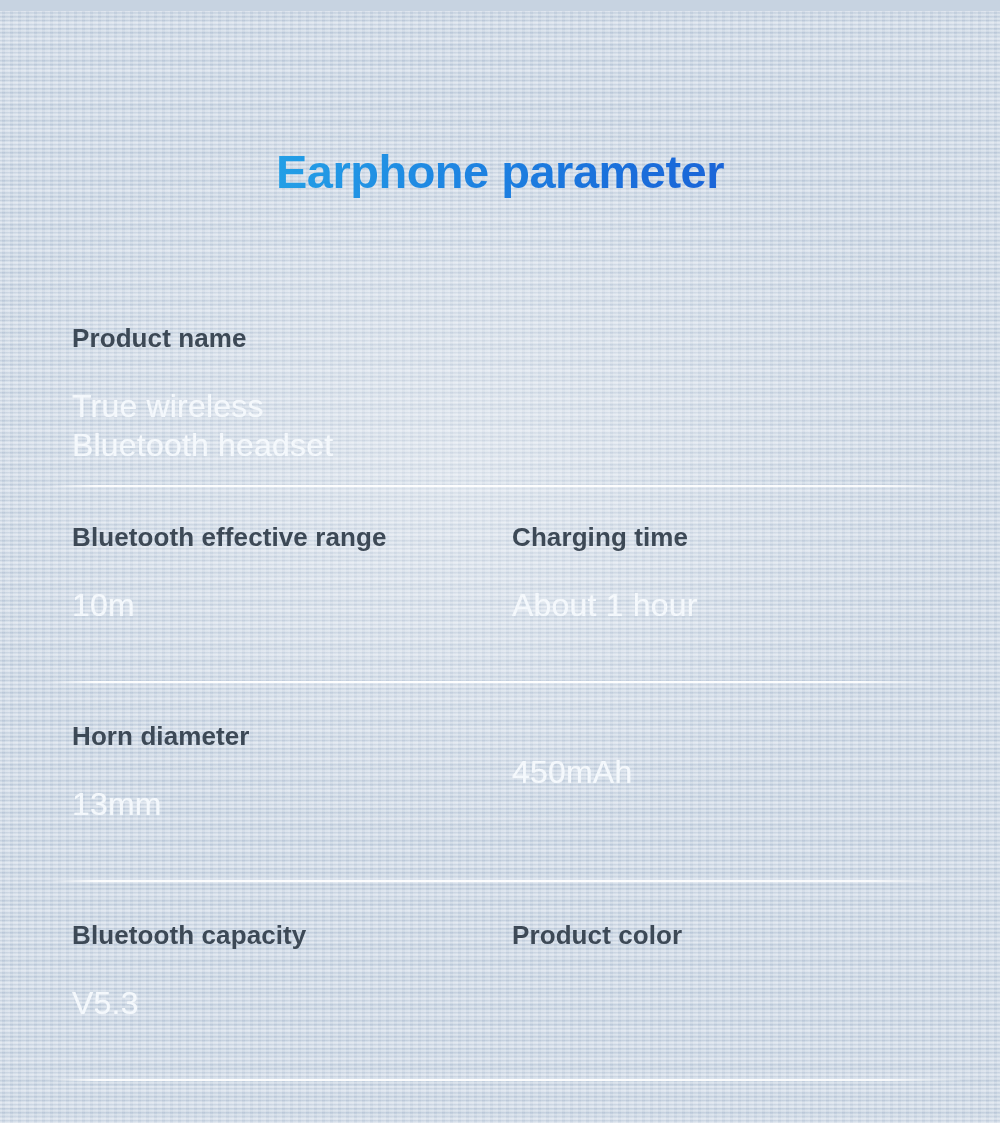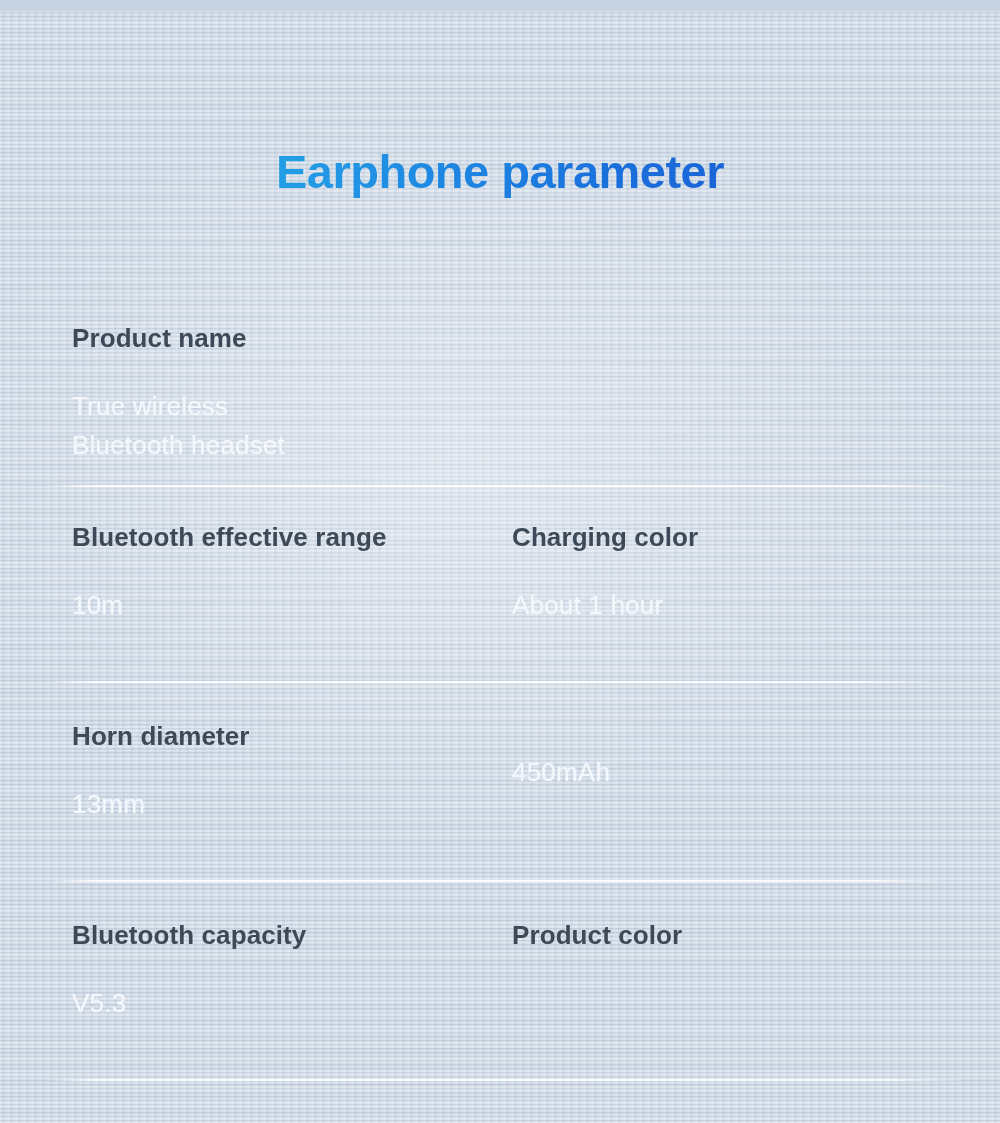--- a/index.html
+++ b/index.html
@@ -145,21 +145,21 @@
     font-size: 26px;
     font-weight: 700;
     color: #3d4956;
     line-height: 32px;
     letter-spacing: 0.1px;
     white-space: nowrap;
   }
 
   .spec-value {
     margin-top: 33px;
-    font-size: 26px;
+    font-size: 32px;
     font-weight: 400;
     color: #f4f8fc;
     line-height: 39px;
     letter-spacing: 0.2px;
     text-shadow: 0 0 1px rgba(255,255,255,0.55);
   }
 
   .spec-divider {
     position: absolute;
     left: 50px;
@@ -201,21 +201,21 @@
         <div class="spec-divider d0"></div>
       </div>
 
       <div class="spec-row">
         <div class="spec-cells">
           <div class="spec-cell col-left">
             <div class="spec-label">Bluetooth effective range</div>
             <div class="spec-value">10m</div>
           </div>
           <div class="spec-cell col-right">
-            <div class="spec-label">Charging color</div>
+            <div class="spec-label">Charging time</div>
             <div class="spec-value">About 1 hour</div>
           </div>
         </div>
         <div class="spec-divider d1"></div>
       </div>
 
       <div class="spec-row">
         <div class="spec-cells">
           <div class="spec-cell col-left">
             <div class="spec-label">Horn diameter</div>

